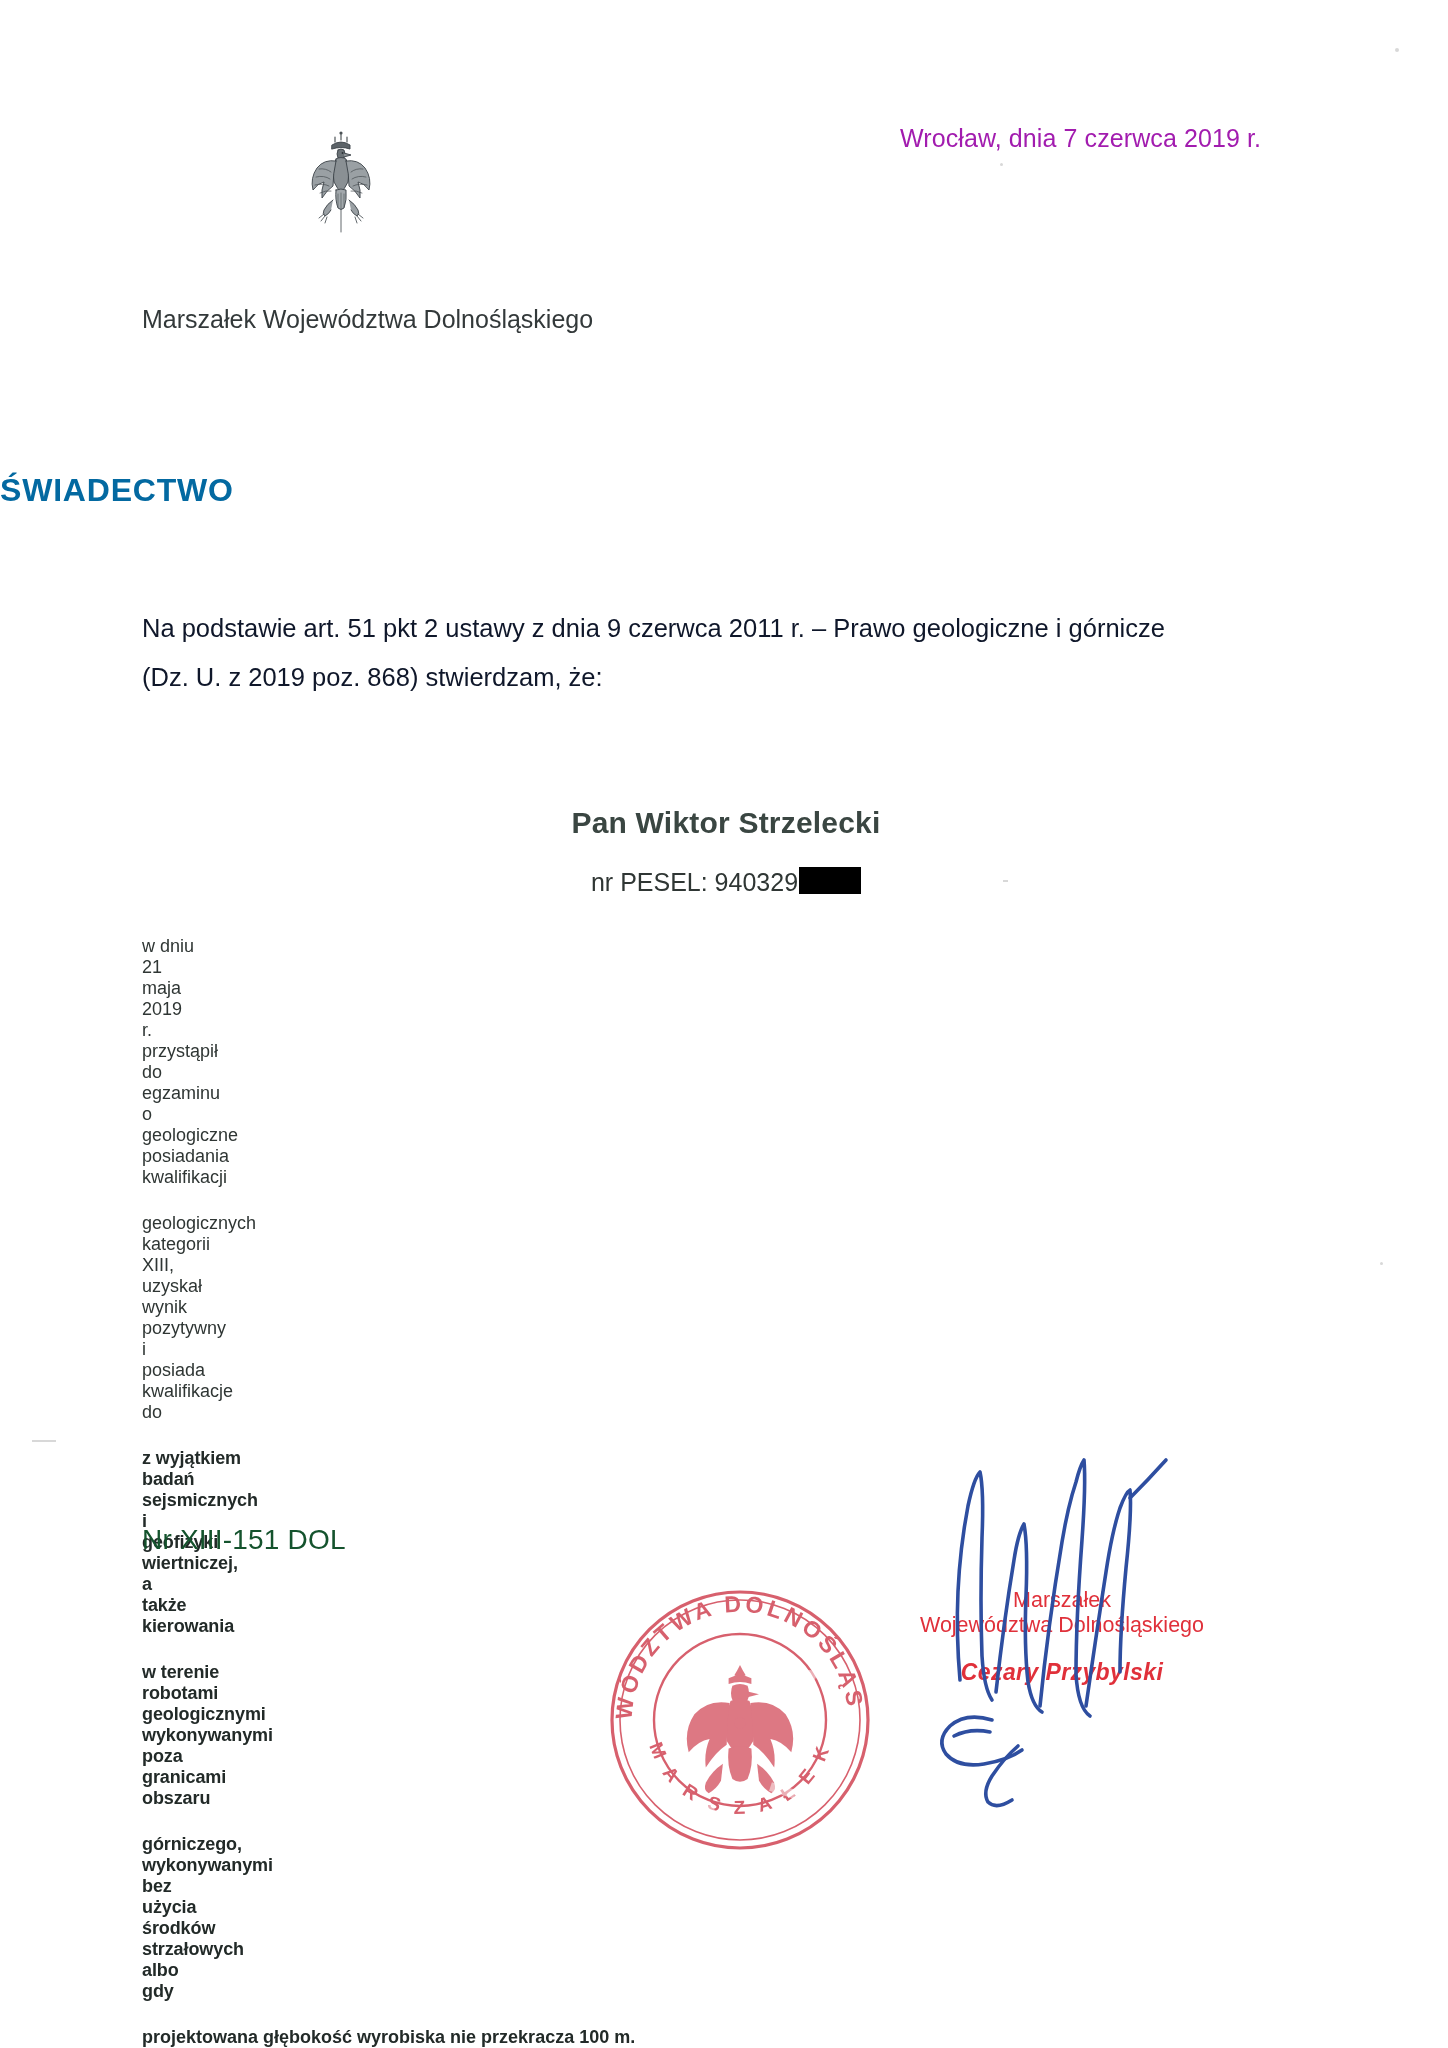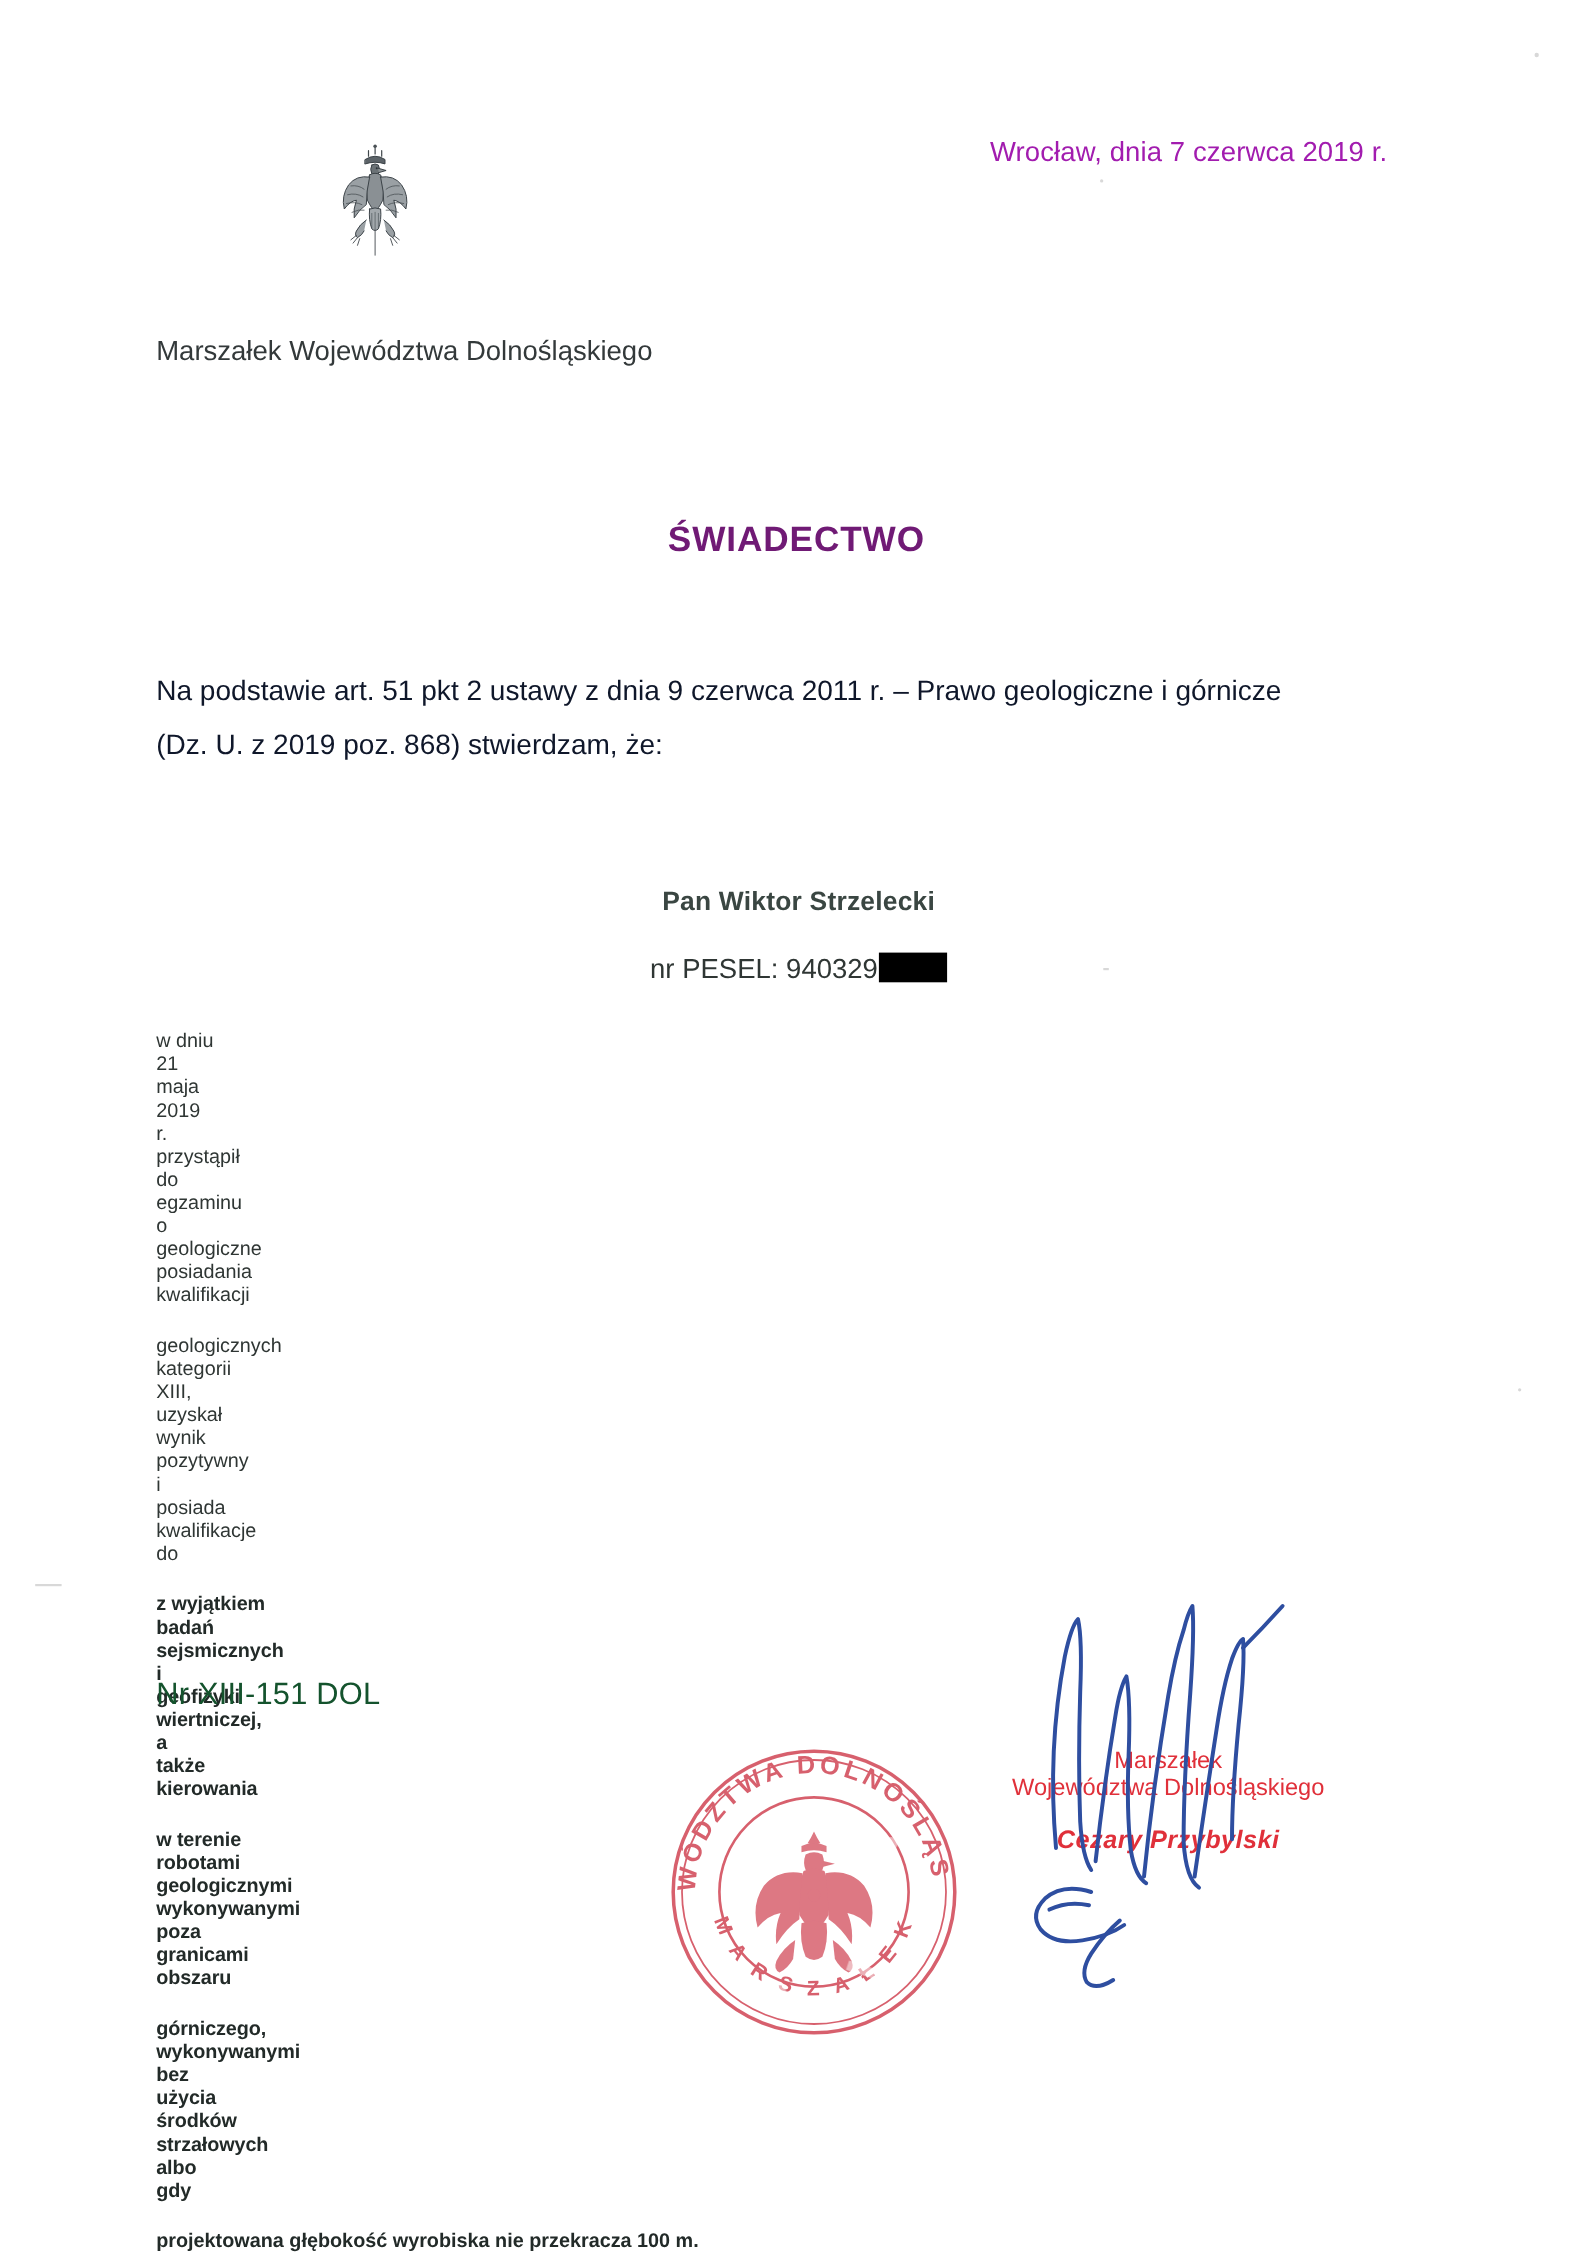--- a/index.html
+++ b/index.html
@@ -46,25 +46,24 @@
     white-space: nowrap;
     margin-top: 48px;
   }
 
   
   .doc-title {
     position: absolute;
     left: 0;
     top: 472px;
     width: 1448px;
-    text-align: center;
     font-size: 32px;
     font-weight: bold;
     letter-spacing: 0.8px;
-    color: #701a75;
+    color: #0369a1;
   }
 
   
   .body-block {
     position: absolute;
     left: 142px;
     top: 616px;
     width: 1168px;
   }
   .para {
@@ -78,21 +77,21 @@
     margin-bottom: 23px;
     white-space: nowrap;
   }
 
   .person-name {
     position: absolute;
     left: 0;
     top: 190px;
     width: 1168px;
     text-align: center;
-    font-size: 24px;
+    font-size: 30px;
     font-weight: bold;
     color: #3a4642;
     letter-spacing: 0.2px;
   }
   .pesel-row {
     position: absolute;
     left: 0;
     top: 250px;
     width: 1168px;
     text-align: center;

